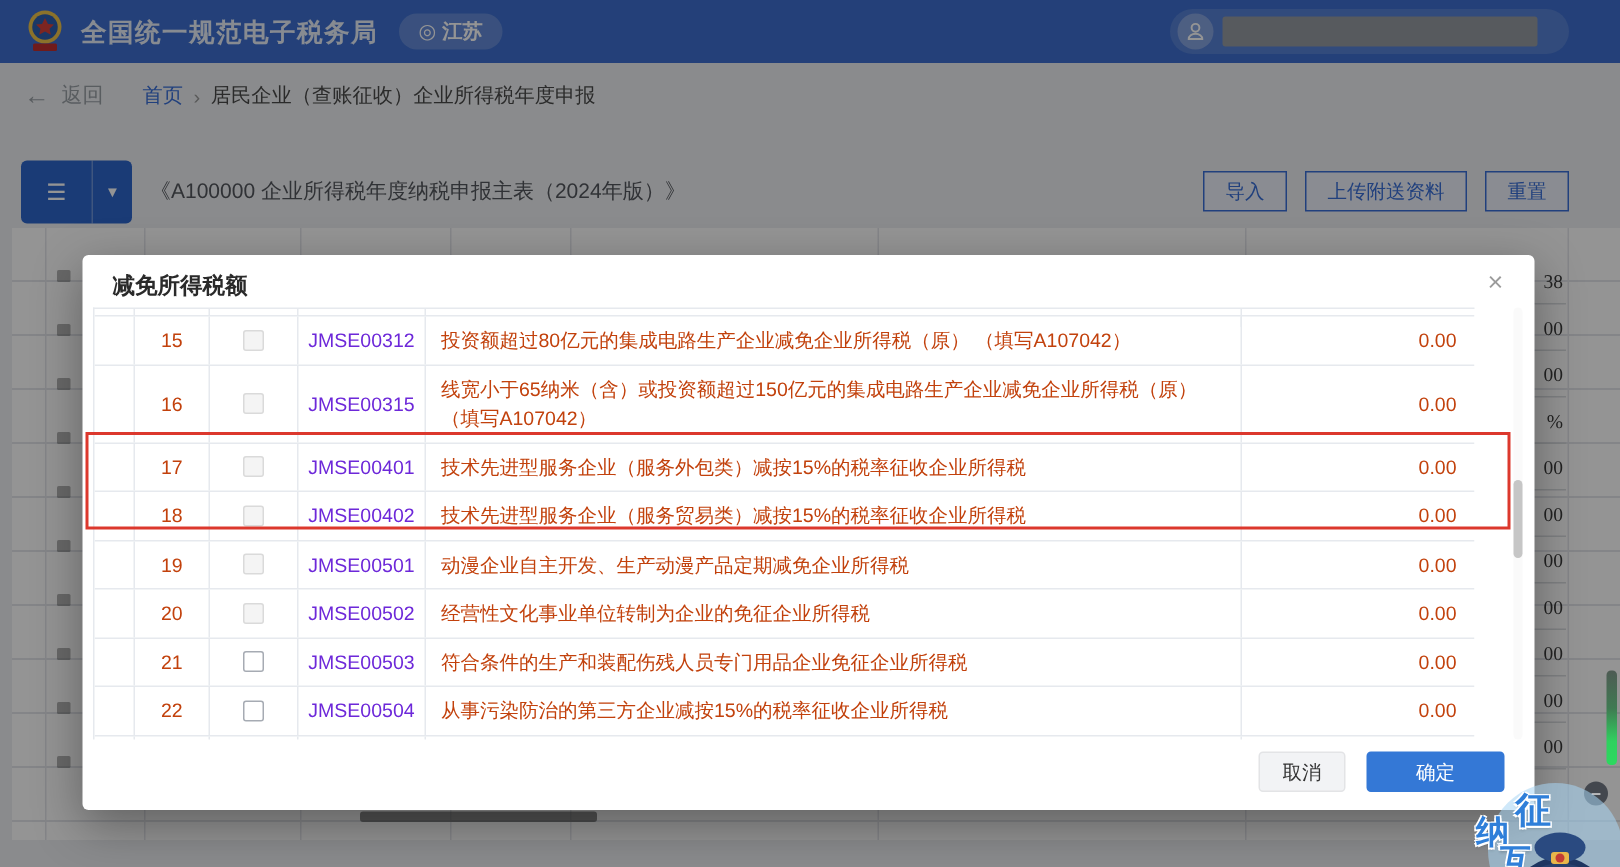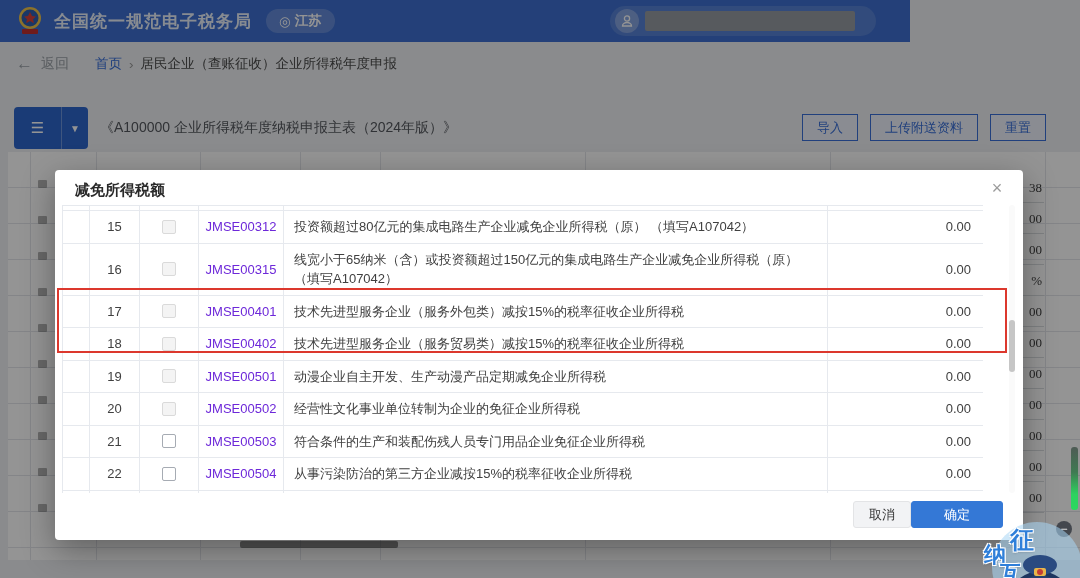--- a/index.html
+++ b/index.html
@@ -1,20 +1,20 @@
 <!DOCTYPE html>
 <html><head>
 <meta charset="utf-8">
 <style>
   html,body{margin:0;padding:0;background:#555;}
   *{box-sizing:border-box;font-family:"Liberation Sans","DejaVu Sans",sans-serif;}
   .page{position:relative;width:1080px;height:578px;overflow:hidden;background:#eef0f3;}
 
   
-  .hdr{position:absolute;left:0;top:0;width:910px;height:42px;background:#3e6fd0;display:flex;align-items:center;}
+  .hdr{position:absolute;left:0;top:0;width:1080px;height:42px;background:#3e6fd0;display:flex;align-items:center;}
   .logo{width:28px;height:30px;margin-left:16px;position:relative;flex:0 0 auto;}
   .hdr-title{color:#e9effa;font-size:17px;font-weight:bold;letter-spacing:1px;margin-left:10px;}
   .loc-badge{margin-left:14px;background:rgba(255,255,255,.20);border-radius:14px;height:24px;padding:0 13px;display:flex;align-items:center;color:#fff;font-size:13.5px;font-weight:bold;gap:4px;}
   .user-pill{position:absolute;right:34px;top:6px;width:266px;height:30px;background:rgba(255,255,255,.13);border-radius:15px;display:flex;align-items:center;padding:0 5px;gap:6px;}
   .avatar{width:24px;height:24px;border-radius:50%;background:rgba(255,255,255,.28);display:flex;align-items:center;justify-content:center;}
   .redacted{width:210px;height:20px;background:#969ba3;border-radius:2px;}
 
   
   .crumbbar{position:absolute;left:0;top:42px;width:1080px;height:44px;display:flex;align-items:center;font-size:13.5px;}
   .back-arrow{color:#9aa0a6;font-size:17px;margin-left:16px;}
@@ -44,35 +44,35 @@
   
   .overlay{position:absolute;inset:0;background:rgba(0,0,0,.42);z-index:40;}
 
   
   .modal{position:absolute;left:55px;top:170px;width:968px;height:370px;background:#fff;border-radius:4px;
     box-shadow:0 10px 32px rgba(0,0,0,.35);z-index:50;}
   .modal-title{position:absolute;left:20px;top:11px;font-size:15px;font-weight:bold;color:#2a2a2a;}
   .modal-close{position:absolute;right:14px;top:6px;font-size:18px;color:#9b9b9b;width:24px;height:24px;display:flex;align-items:center;justify-content:center;cursor:pointer;}
   .mtable{position:absolute;left:7px;top:35px;width:921px;height:288px;overflow:hidden;border-left:1px solid #e6e9ee;border-top:1px solid #e6e9ee;}
   .mrow{display:flex;border-bottom:1px solid #e6e9ee;min-height:31px;align-items:stretch;}
-  .c{border-right:1px solid #e6e9ee;display:flex;align-items:center;font-size:13px;color:#404040;}
+  .c{border-right:1px solid #e6e9ee;display:flex;align-items:center;font-size:13px;color:#c2410c;}
   .c.gutter{width:27px;flex:0 0 27px;}
   .c.num{width:50px;flex:0 0 50px;justify-content:center;}
   .c.cbc{width:59px;flex:0 0 59px;justify-content:center;}
   .c.code{width:85px;flex:0 0 85px;justify-content:center;color:#6d28d9;}
   .c.desc{width:544px;flex:0 0 544px;display:block;padding:6px 10px;line-height:1.5;align-content:center;}
   .c.amt{width:156px;flex:0 0 156px;justify-content:flex-end;padding-right:12px;}
   .filler-top{height:5px;min-height:5px;}
   .filler-bot{height:20px;min-height:20px;border-bottom:none;}
   .cb{width:14px;height:14px;border-radius:2px;display:inline-block;}
   .cb.off{background:#f4f4f4;border:1px solid #dadada;}
   .cb.on{background:#fff;border:1px solid #a6abb3;}
   .m-scroll-track{position:absolute;right:8px;top:35px;width:6px;height:288px;background:#fafafa;border-radius:3px;}
   .m-scroll-thumb{position:absolute;right:8px;top:150px;width:6px;height:52px;background:#c6c6c6;border-radius:3px;}
-  .m-footer{position:absolute;right:20px;bottom:12px;display:flex;margin-left:48px;}
+  .m-footer{position:absolute;right:20px;bottom:12px;display:flex;gap:14px;margin-left:48px;}
   .btn-cancel{height:27px;padding:0 15px;background:#f2f3f5;border:1px solid #e3e4e6;border-radius:3px;color:#333;font-size:13px;display:flex;align-items:center;}
   .btn-ok{height:27px;padding:0 32px;background:#3478d6;border:1px solid #3478d6;border-radius:3px;color:#fff;font-size:13px;display:flex;align-items:center;}
 
   
   .red-rect{position:absolute;left:57px;top:288px;width:950px;height:65px;border:2px solid #dc382d;z-index:55;pointer-events:none;}
 
   
   .green-scroll{position:absolute;left:1071px;top:447px;width:7px;height:63px;border-radius:3px;
     background:linear-gradient(to bottom,#4e5b54 0%,#3f7a52 40%,#2fd15f 75%,#2bd95f 100%);z-index:60;}
   .min-btn{position:absolute;left:1056px;top:521px;width:16px;height:16px;border-radius:50%;background:#43474e;color:#e8e8e8;

